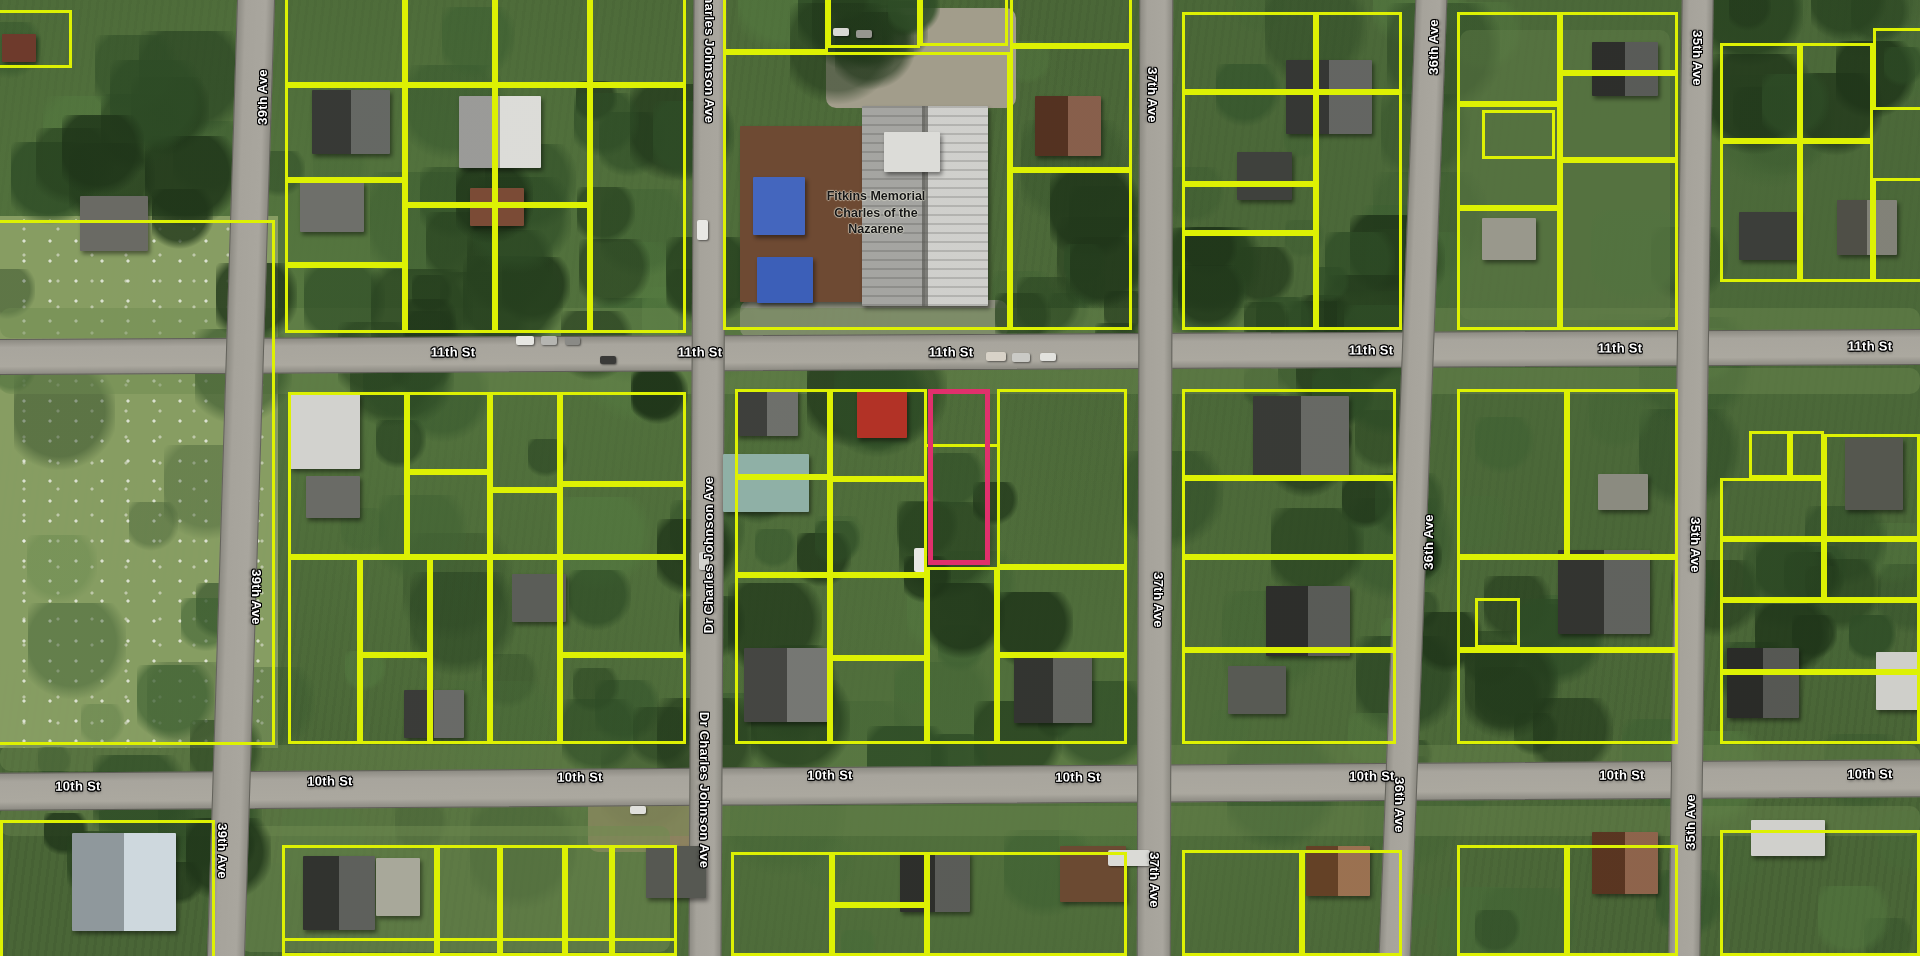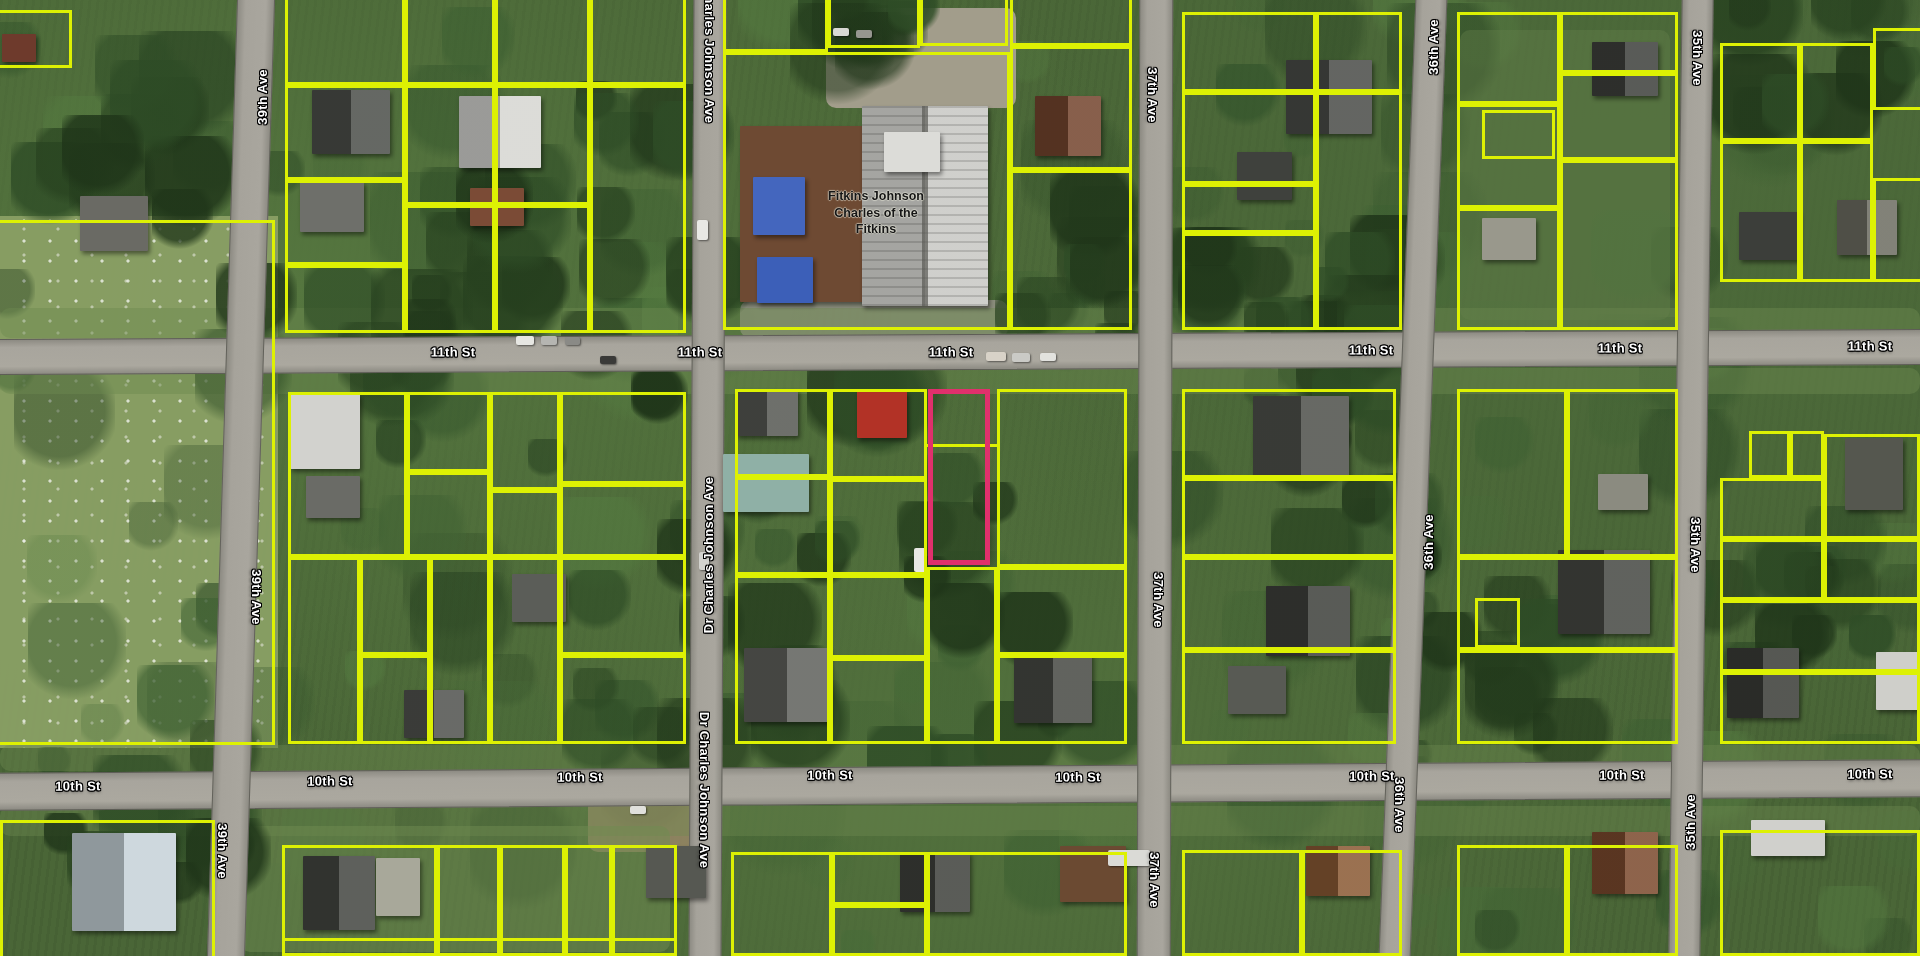--- a/index.html
+++ b/index.html
@@ -45,23 +45,23 @@
     text-shadow:-1px 0 1px rgba(235,235,222,.55),1px 0 1px rgba(235,235,222,.55),
                  0 -1px 1px rgba(235,235,222,.55),0 1px 1px rgba(235,235,222,.55);
   }
 </style>
 </head>
 <body>
 
 <div id="map" style="--parcel-line: #ddf103; --selected-line: #e0306c;">
   <div class="cemetery" style="left:-60px;top:216px;width:338px;height:532px;"></div>
   <div class="place-label" id="church-label" style="left: 876px; top: 213px;">
-    <div>Fitkins Johnson</div>
+    <div>Fitkins Memorial</div>
     <div>Charles of the</div>
-    <div>Fitkins</div>
+    <div>Nazarene</div>
   </div>
   <div class="selected" id="selected-parcel" style="left: 928px; top: 389px; width: 62px; height: 176px;"></div>
 <div class="blob" style="left: 1347.58px; top: 497.569px; width: 106.647px; height: 106.647px; background: radial-gradient(circle at 45% 40%, rgb(49, 82, 42) 0px, rgb(49, 82, 42) 55%, transparent 72%); opacity: 0.46;"></div>
     <div class="blob" style="left: 205.128px; top: 820.428px; width: 53.2492px; height: 53.2492px; background: radial-gradient(circle at 45% 40%, rgb(60, 95, 49) 0px, rgb(60, 95, 49) 55%, transparent 72%); opacity: 0.27;"></div>
     <div class="blob" style="left: 736.058px; top: 240.488px; width: 98.0247px; height: 98.0247px; background: radial-gradient(circle at 45% 40%, rgb(71, 107, 56) 0px, rgb(71, 107, 56) 55%, transparent 72%); opacity: 0.6;"></div>
     <div class="blob" style="left: 147.406px; top: 662.318px; width: 90.6027px; height: 90.6027px; background: radial-gradient(circle at 45% 40%, rgb(42, 71, 36) 0px, rgb(42, 71, 36) 55%, transparent 72%); opacity: 0.27;"></div>
     <div class="blob" style="left: 593.99px; top: 242.411px; width: 82.835px; height: 82.835px; background: radial-gradient(circle at 45% 40%, rgb(84, 122, 64) 0px, rgb(84, 122, 64) 55%, transparent 72%); opacity: 0.64;"></div>
     <div class="blob" style="left: 149.734px; top: 119.632px; width: 39.4623px; height: 39.4623px; background: radial-gradient(circle at 45% 40%, rgb(66, 99, 52) 0px, rgb(66, 99, 52) 55%, transparent 72%); opacity: 0.45;"></div>
     <div class="blob" style="left: 139.009px; top: 30.993px; width: 108.781px; height: 108.781px; background: radial-gradient(circle at 45% 40%, rgb(36, 62, 31) 0px, rgb(36, 62, 31) 55%, transparent 72%); opacity: 0.6;"></div>
     <div class="blob" style="left: 699.962px; top: 692.765px; width: 109.31px; height: 109.31px; background: radial-gradient(circle at 45% 40%, rgb(49, 82, 42) 0px, rgb(49, 82, 42) 55%, transparent 72%); opacity: 0.42;"></div>

